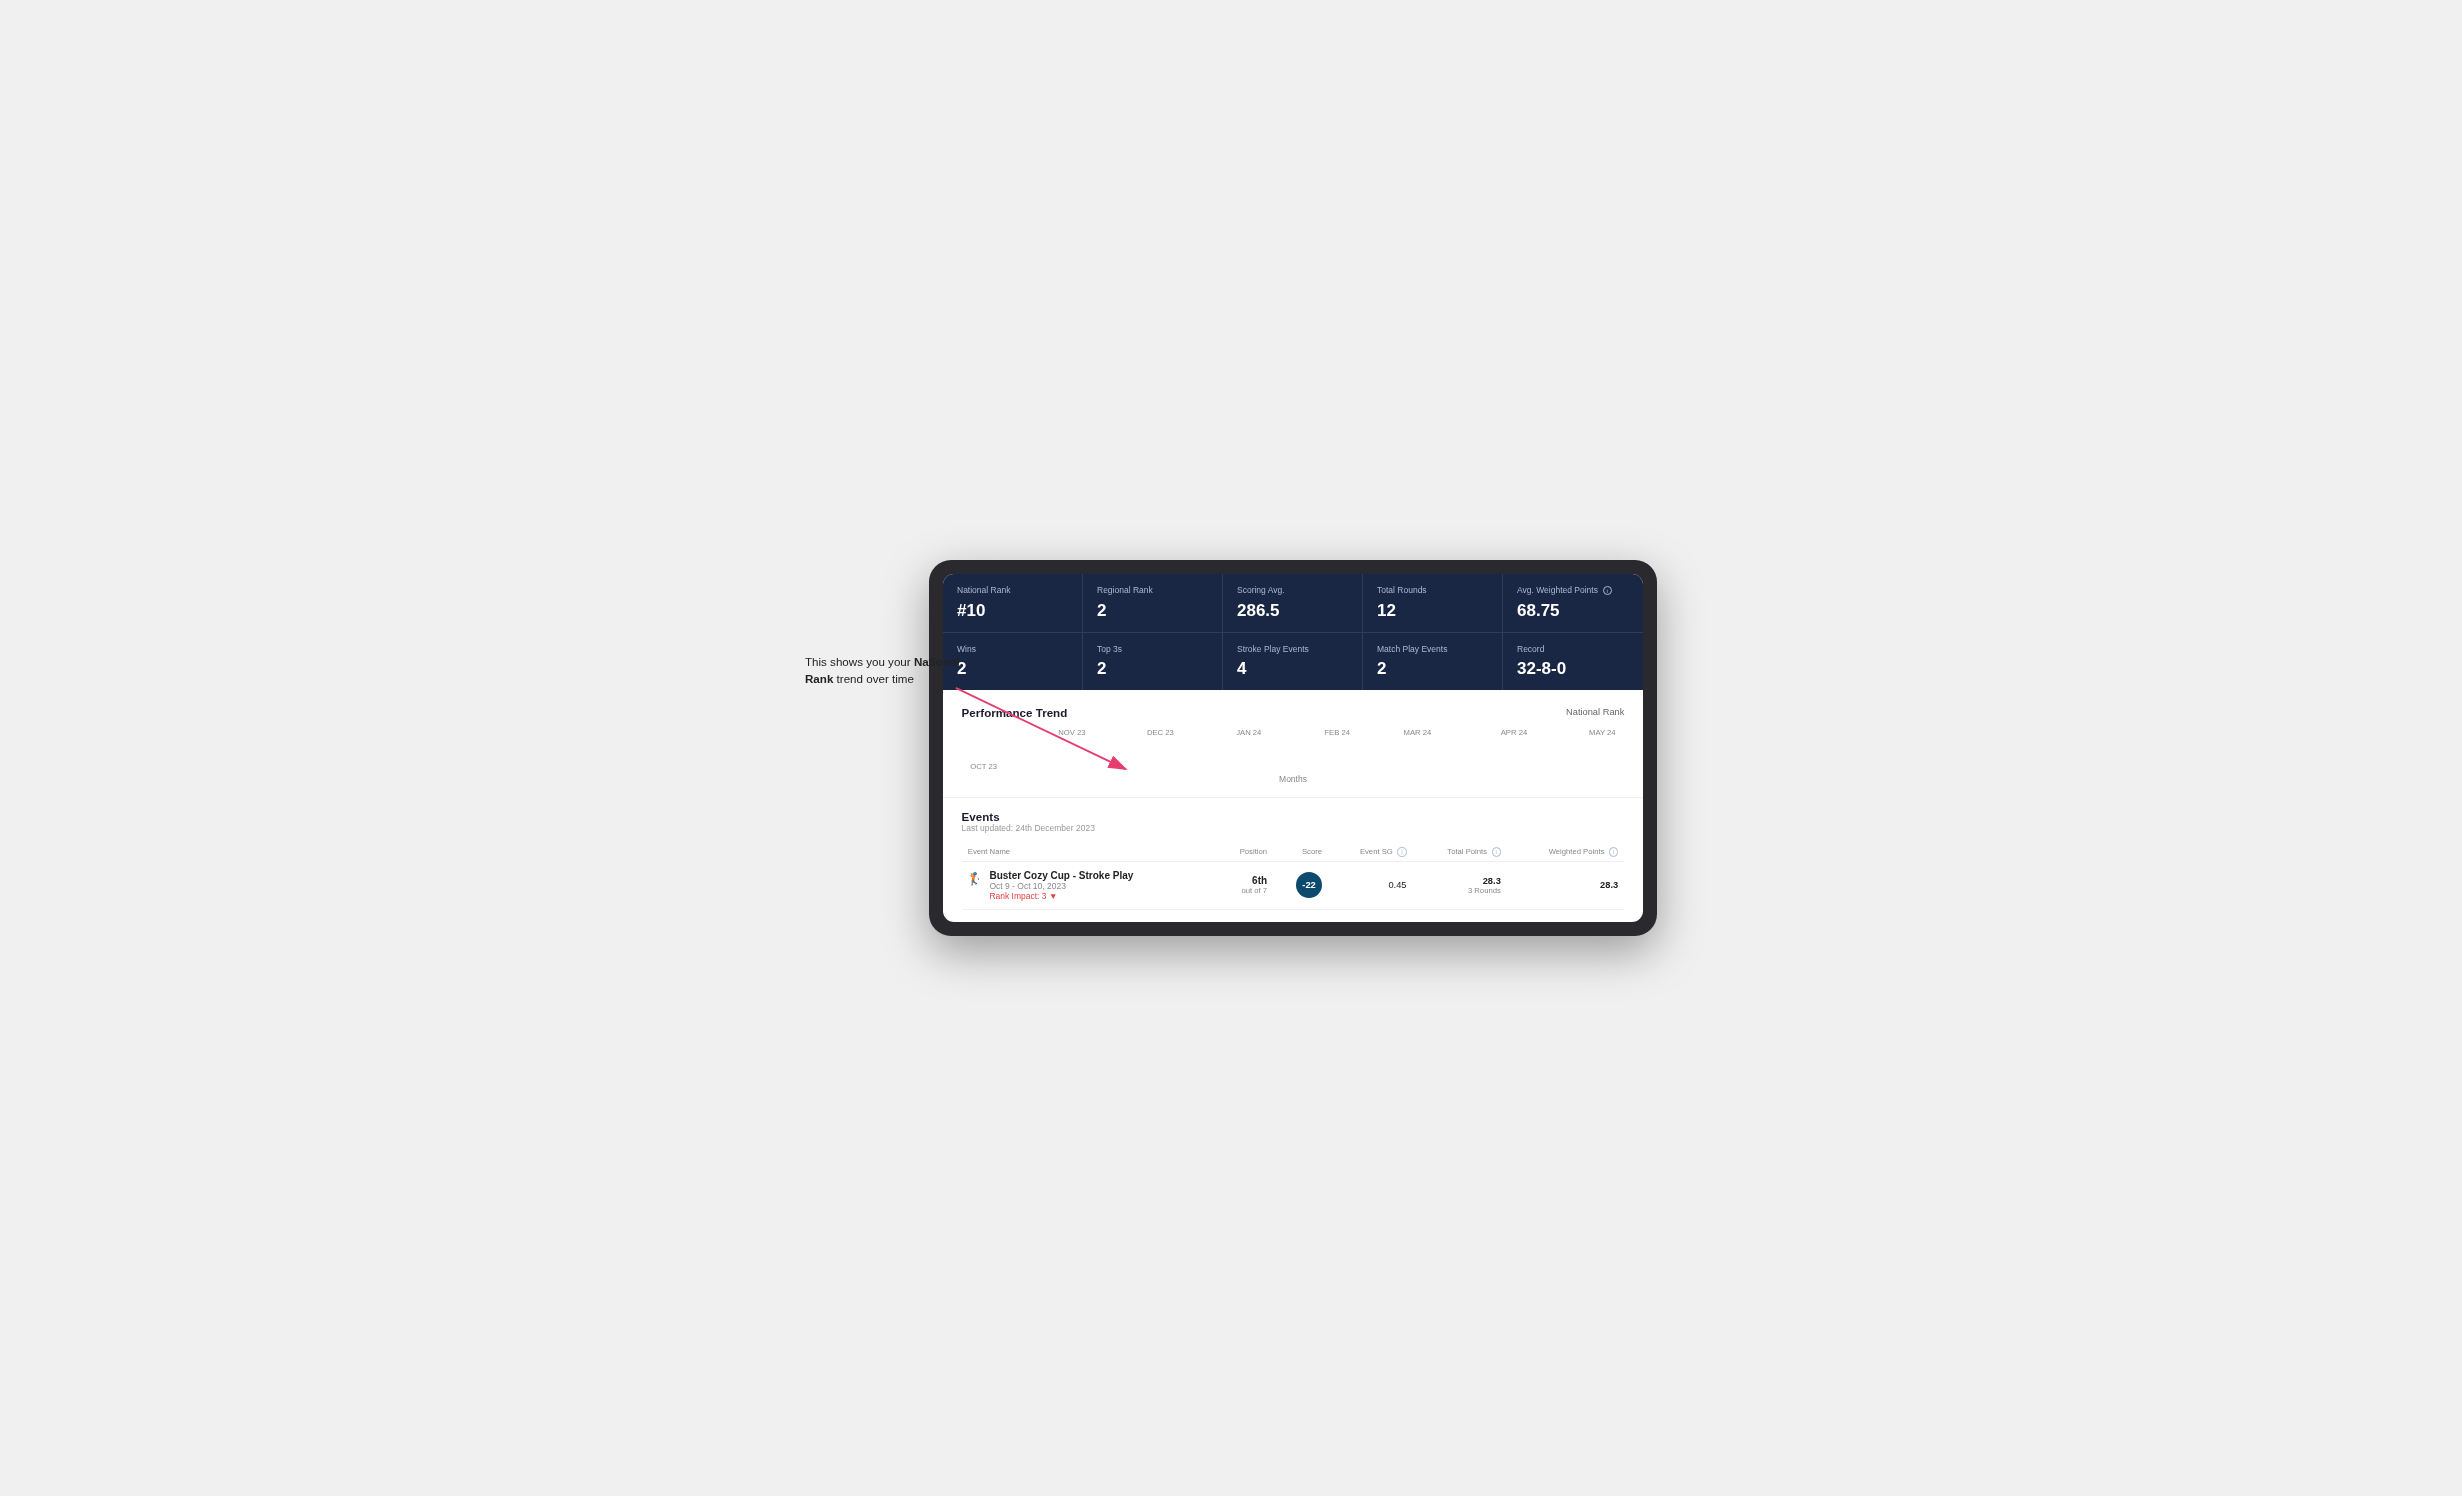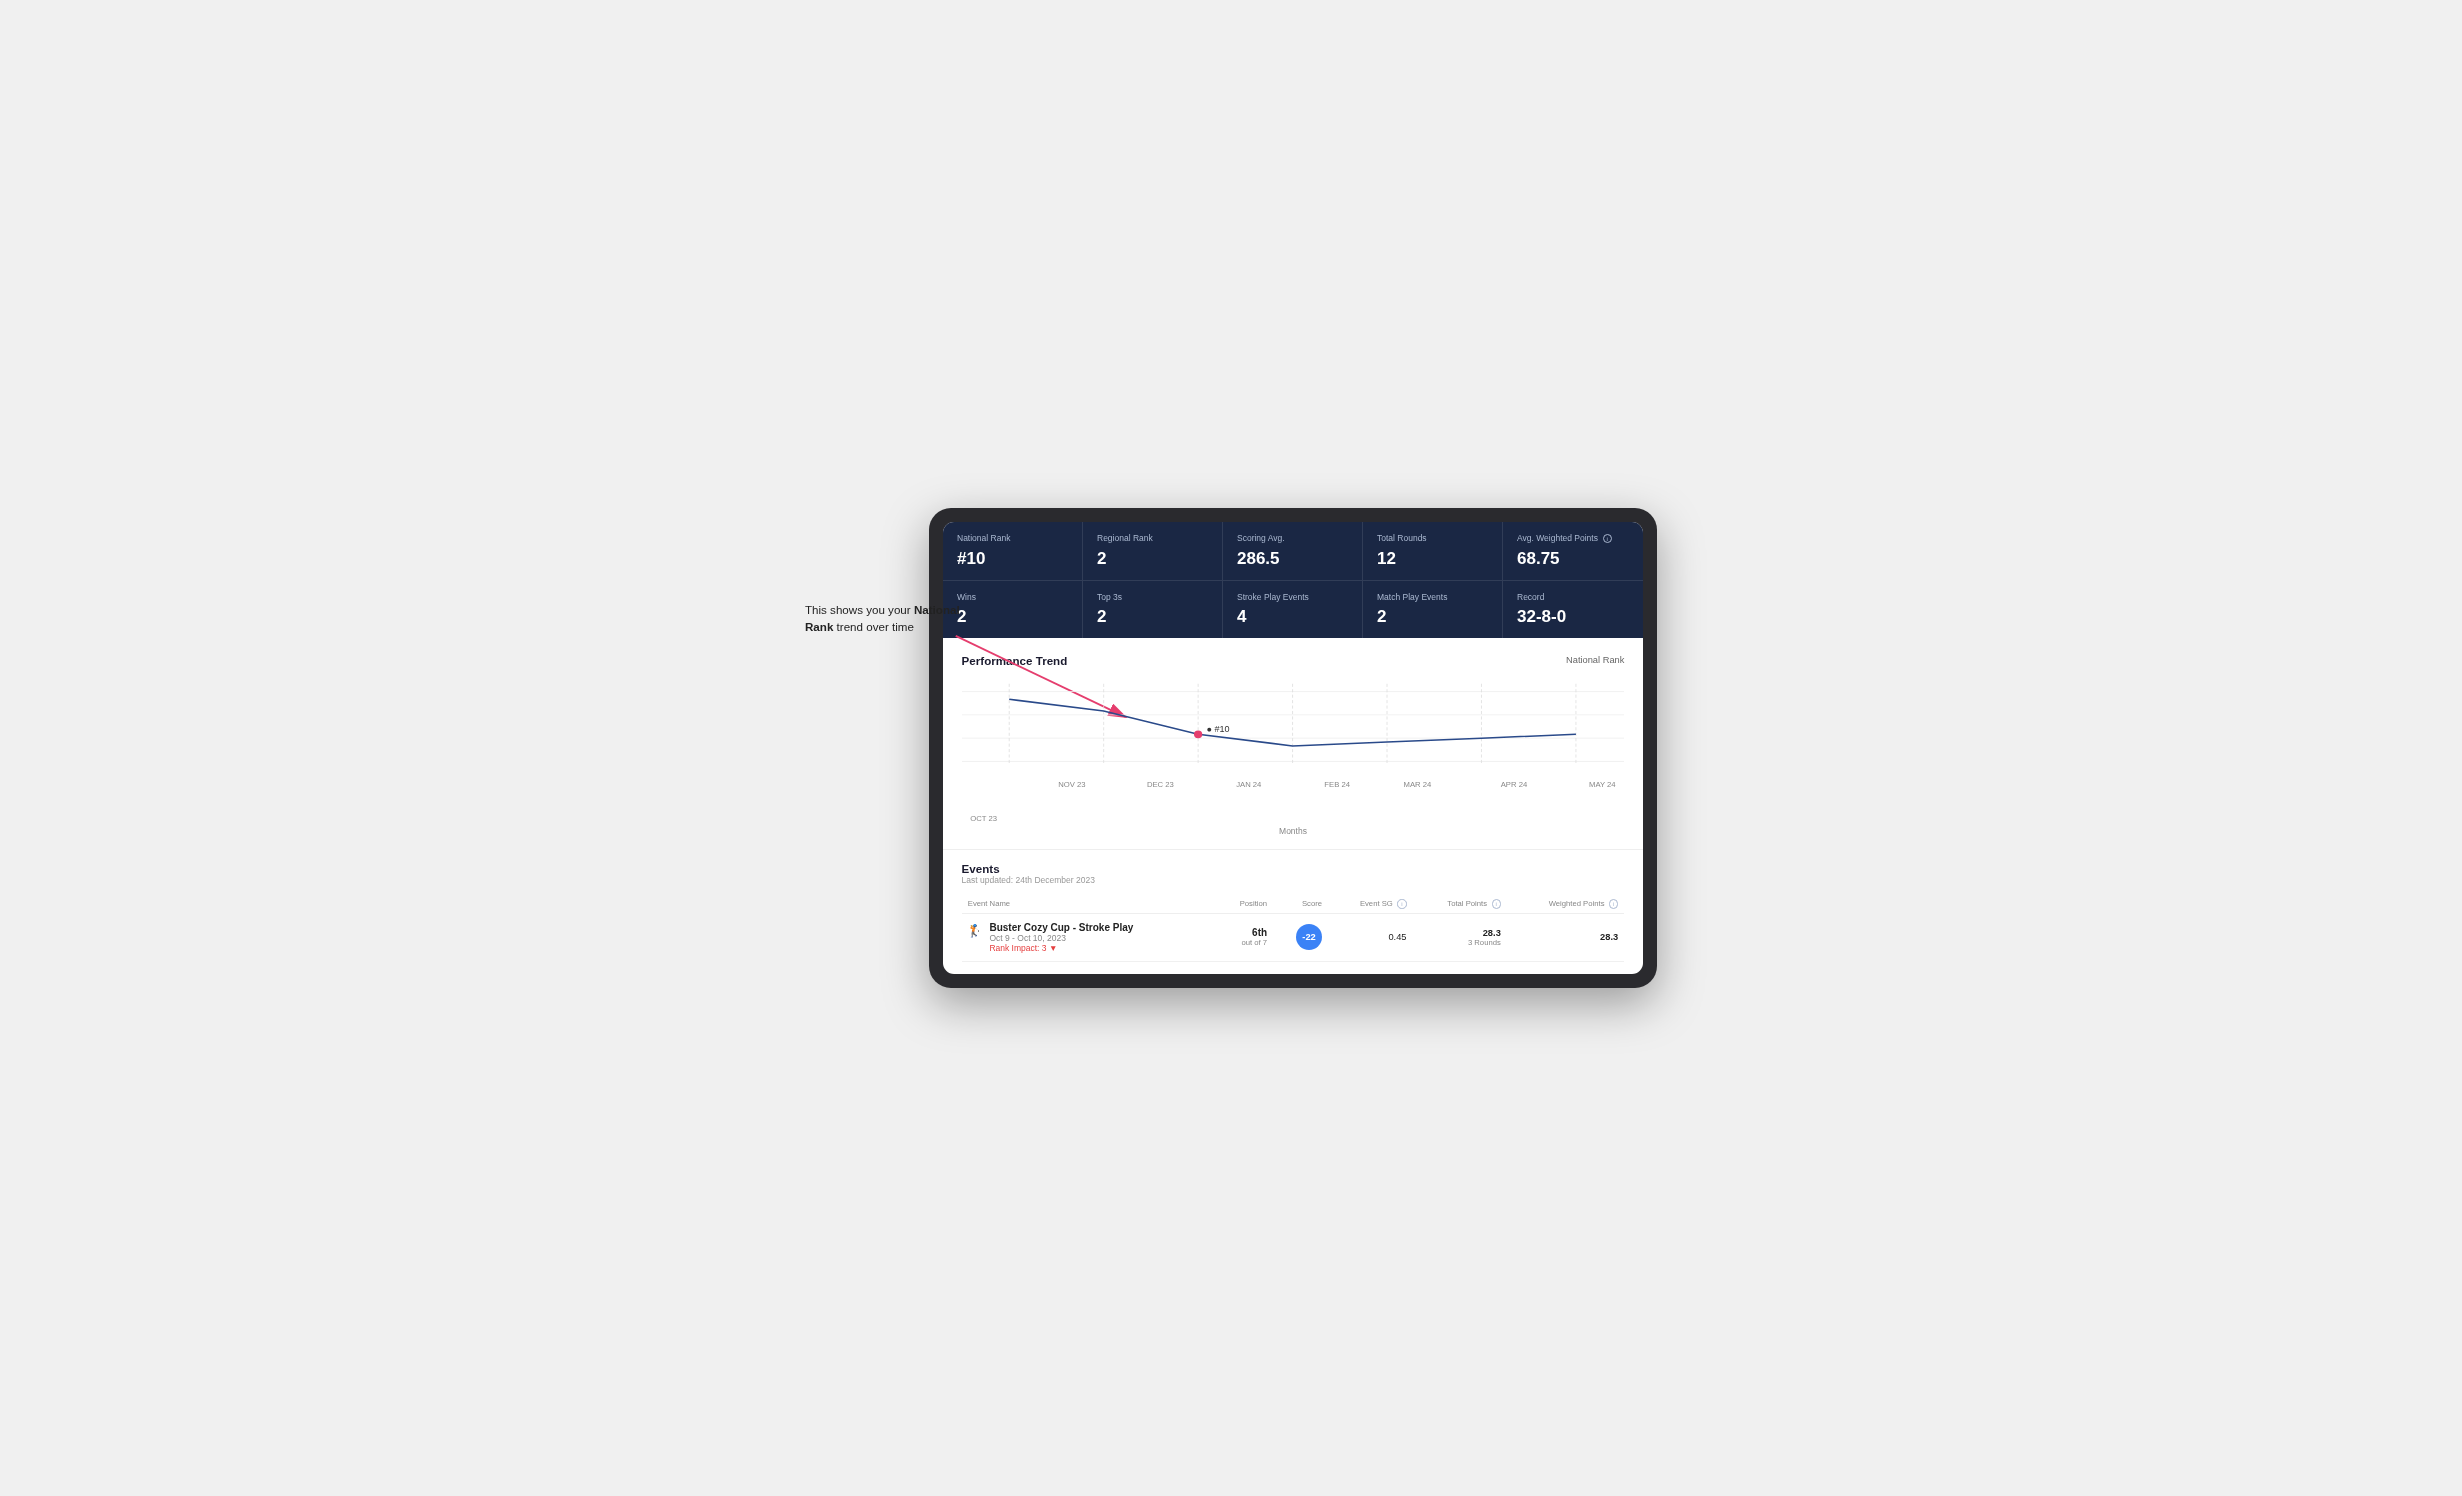--- a/index.html
+++ b/index.html
@@ -182,21 +182,21 @@
     .event-date {
       font-size: 8.5px;
       color: #888;
     }
     .event-rank-impact {
       font-size: 8.5px;
       color: #e53e3e;
     }
     .score-badge {
       display: inline-block;
-      background: #3b82f6;
+      background: #0c4a6e;
       color: #fff;
       border-radius: 50%;
       width: 26px;
       height: 26px;
       line-height: 26px;
       text-align: center;
       font-size: 9.3px;
       font-weight: 700;
     }
     .position-cell {
@@ -284,43 +284,20 @@
           <div class="stat-cell">
             <div class="stat-label">Record</div>
             <div class="stat-value">32-8-0</div>
           </div>
         </div>
 
         <div class="chart-section">
           <div class="chart-header">
             <div class="chart-title">Performance Trend</div>
             <div class="chart-legend">National Rank</div>
-          </div>
-          <div class="chart-container">
-            <svg class="chart-svg" viewBox="0 0 800 130" preserveAspectRatio="none">
-
-              <line x1="0" y1="20" x2="800" y2="20" stroke="#eee" stroke-width="1"></line>
-              <line x1="0" y1="50" x2="800" y2="50" stroke="#eee" stroke-width="1"></line>
-              <line x1="0" y1="80" x2="800" y2="80" stroke="#eee" stroke-width="1"></line>
-              <line x1="0" y1="110" x2="800" y2="110" stroke="#eee" stroke-width="1"></line>
-
-              <line x1="57" y1="10" x2="57" y2="115" stroke="#ddd" stroke-width="1" stroke-dasharray="4,3"></line>
-              <line x1="171" y1="10" x2="171" y2="115" stroke="#ddd" stroke-width="1" stroke-dasharray="4,3"></line>
-              <line x1="285" y1="10" x2="285" y2="115" stroke="#ddd" stroke-width="1" stroke-dasharray="4,3"></line>
-              <line x1="399" y1="10" x2="399" y2="115" stroke="#ddd" stroke-width="1" stroke-dasharray="4,3"></line>
-              <line x1="513" y1="10" x2="513" y2="115" stroke="#ddd" stroke-width="1" stroke-dasharray="4,3"></line>
-              <line x1="627" y1="10" x2="627" y2="115" stroke="#ddd" stroke-width="1" stroke-dasharray="4,3"></line>
-              <line x1="741" y1="10" x2="741" y2="115" stroke="#ddd" stroke-width="1" stroke-dasharray="4,3"></line>
-
-              <polyline points="57,30 171,45 285,75 399,90 513,85 627,80 741,75" fill="none" stroke="#2a4a8a" stroke-width="2"></polyline>
-
-              <circle cx="285" cy="75" r="5" fill="#e53e6e"></circle>
-
-              <text x="295" y="72" font-size="11" fill="#333" font-family="sans-serif">● #10</text>
-            </svg>
           </div>
 
           <div style="display:flex; justify-content:space-between; padding: 0 0; margin-top:3.1px;">
             <span style="font-size:7.7px;color:#888;width:44px;text-align:center;margin-top:34px;">OCT 23</span>
             <span style="font-size:7.7px;color:#888;width:44px;text-align:center;">NOV 23</span>
             <span style="font-size:7.7px;color:#888;width:44px;text-align:center;">DEC 23</span>
             <span style="font-size:7.7px;color:#888;width:44px;text-align:center;">JAN 24</span>
             <span style="font-size:7.7px;color:#888;width:44px;text-align:center;">FEB 24</span>
             <span style="font-size:7.7px;color:#888;width:44px;">MAR 24</span>
             <span style="font-size:7.7px;color:#888;width:44px;text-align:center;">APR 24</span>

